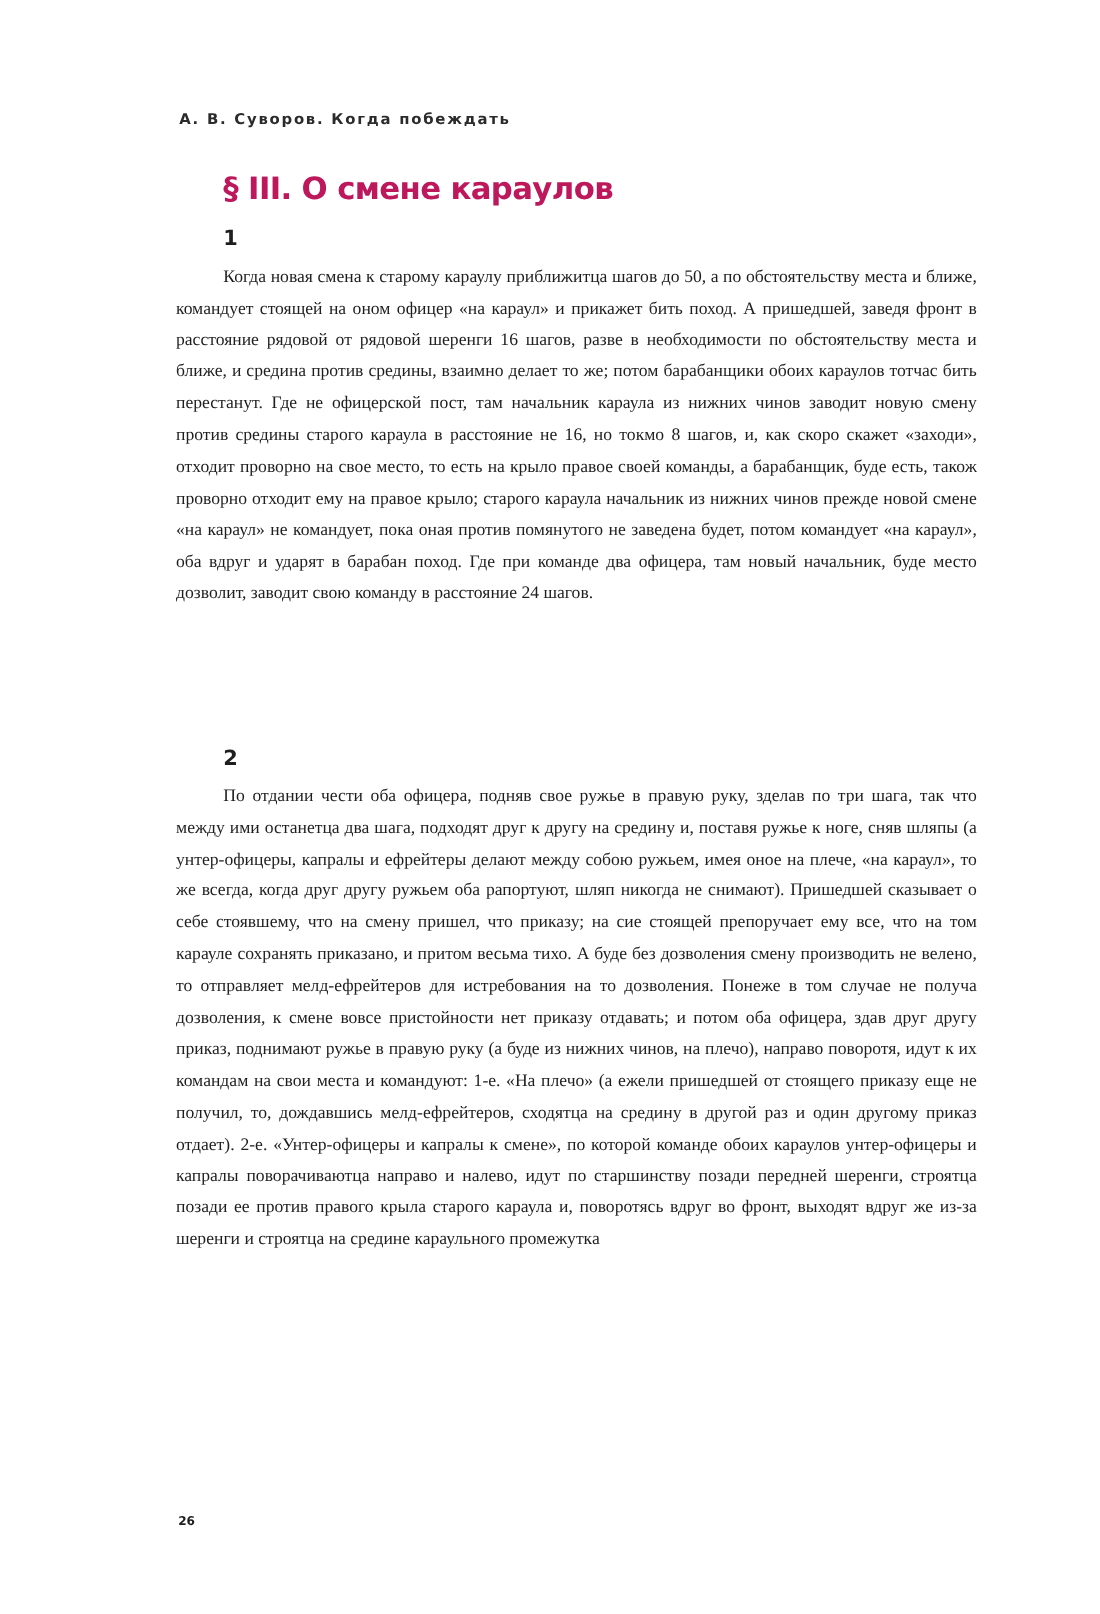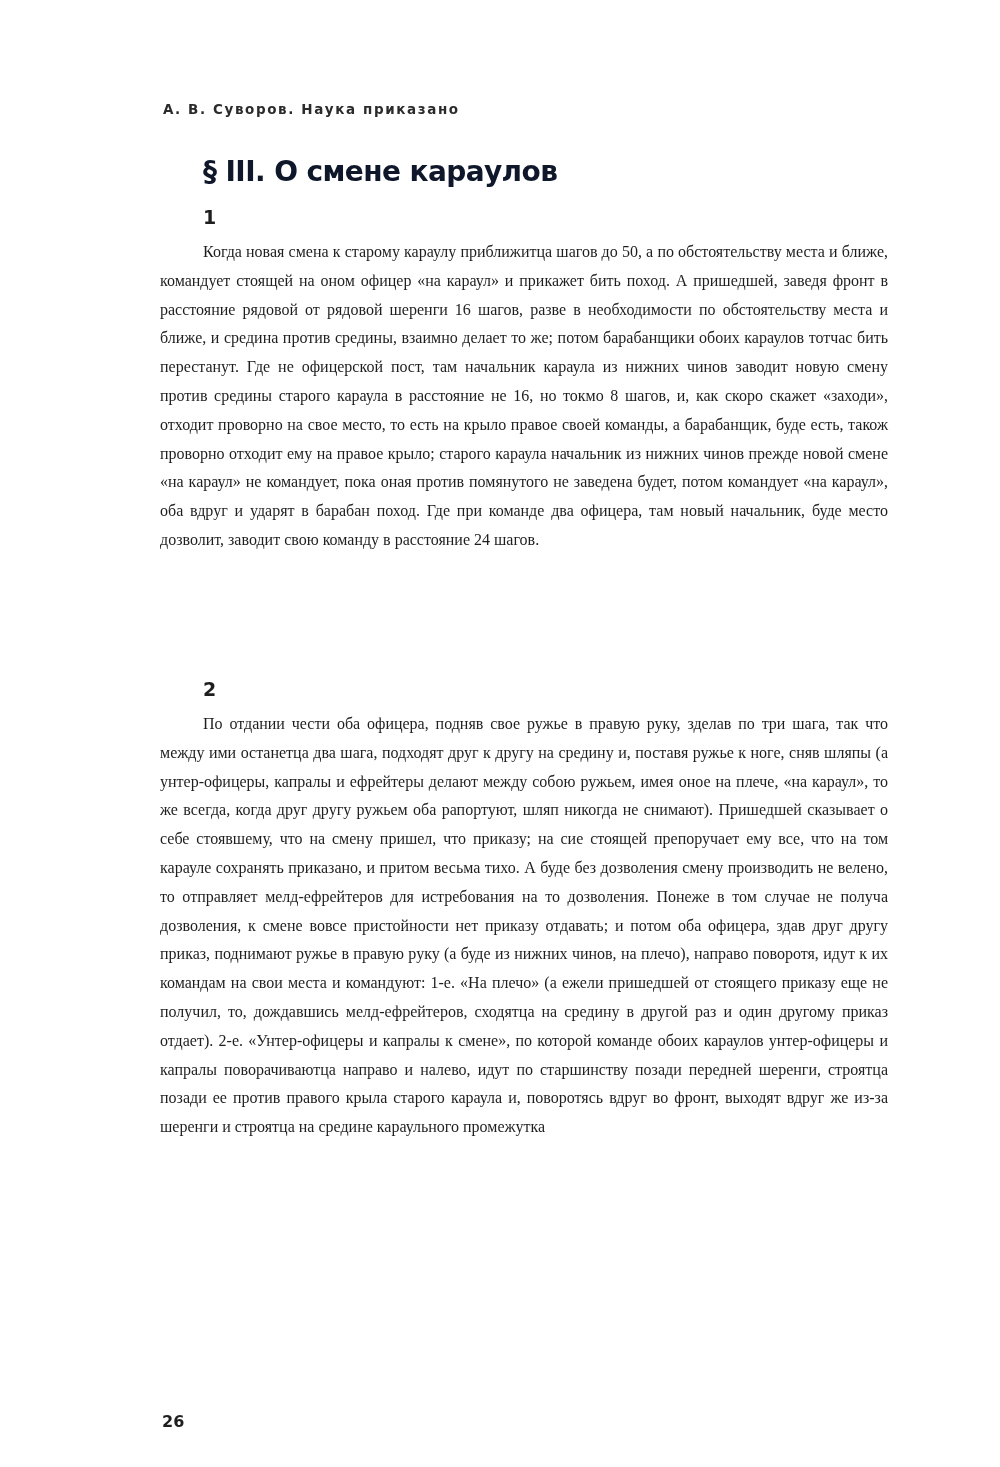--- a/index.html
+++ b/index.html
@@ -5,41 +5,41 @@
     html, body { margin: 0; padding: 0; background: #ffffff; }
     body { width: 1000px; height: 1467px; position: relative; overflow: hidden; color: #231f20; }
     .running-head {
       position: absolute; left: 163px; top: 101px;
       font-family: "DejaVu Sans", sans-serif; font-size: 13.5px; font-weight: bold;
       letter-spacing: 1.6px; color: #2b2b2b;
     }
     .section-title {
       position: absolute; left: 203px; top: 155px; margin: 0;
       font-family: "DejaVu Sans", sans-serif; font-size: 28px; font-weight: bold;
-      letter-spacing: -0.6px; color: #0f172a; white-space: nowrap;
+      letter-spacing: -0.6px; color: #be185d; white-space: nowrap;
     }
     .sub-num {
       position: absolute; left: 203px; margin: 0;
       font-family: "DejaVu Sans", sans-serif; font-size: 19px; font-weight: bold; color: #1e1e1e;
     }
     .para {
       position: absolute; left: 160px; width: 728px; margin: 0;
       font-family: "Liberation Serif", serif; font-size: 16px; line-height: 28.8px;
       text-align: justify; text-indent: 43px; hyphens: manual; color: #1e1e1e;
     }
     .page-number {
-      position: absolute; left: 162px; top: 1412px;
-      font-family: "DejaVu Sans", sans-serif; font-size: 16px; font-weight: bold; color: #1e1e1e;
+      position: absolute; left: 162px; top: 1376px;
+      font-family: "DejaVu Sans", sans-serif; font-size: 11px; font-weight: bold; color: #1e1e1e;
     }
   </style>
 </head>
 <body>
 
 <div>
-  <div class="running-head">А. В. Суворов. Наука приказано</div>
+  <div class="running-head">А. В. Суворов. Когда побеждать</div>
 
   <h1 class="section-title">§ III. О смене караулов</h1>
 
   <div class="sub-num" style="top:206px;">1</div>
   <p class="para" style="top:238px;">Когда новая смена к старому караулу приближитца шагов до 50, а по обстоятельству места и ближе, командует стоящей на оном офицер «на караул» и прикажет бить поход. А пришедшей, заведя фронт в расстояние рядовой от рядовой шеренги 16 шагов, разве в необходимости по обстоятельству места и ближе, и средина против средины, взаимно делает то же; потом барабанщики обоих караулов тотчас бить перестанут. Где не офицерской пост, там начальник караула из нижних чинов заводит новую смену против средины старого караула в расстояние не 16, но токмо 8 шагов, и, как скоро скажет «заходи», отходит проворно на свое место, то есть на крыло правое своей команды, а барабанщик, буде есть, також проворно отходит ему на правое крыло; старого караула начальник из нижних чинов прежде новой смене «на караул» не командует, пока оная против помянутого не заведена будет, потом командует «на караул», оба вдруг и ударят в барабан поход. Где при команде два офицера, там новый начальник, буде место дозволит, заводит свою команду в расстояние 24 шагов.</p>
 
   <div class="sub-num" style="top:678px;">2</div>
   <p class="para" style="top:710px;">По отдании чести оба офицера, подняв свое ружье в правую руку, здe­лав по три шага, так что между ими останетца два шага, подходят друг к другу на средину и, поставя ружье к ноге, сняв шляпы (а унтер-офицеры, капралы и ефрейтеры делают между собою ружьем, имея оное на пле­че, «на караул», то же всегда, когда друг другу ружьем оба рапортуют, шляп никогда не снимают). Пришедшей сказывает о себе стоявшему, что на смену пришел, что приказу; на сие стоящей препоручает ему все, что на том карауле сохранять приказано, и притом весьма тихо. А буде без дозволения смену производить не велено, то отправляет мелд-ефрейте­ров для истребования на то дозволения. Понеже в том случае не получа дозволения, к смене вовсе пристойности нет приказу отдавать; и потом оба офицера, здав друг другу приказ, поднимают ружье в правую руку (а буде из нижних чинов, на плечо), направо поворотя, идут к их коман­дам на свои места и командуют: 1-е. «На плечо» (а ежели пришедшей от стоящего приказу еще не получил, то, дождавшись мелд-ефрейтеров, сходятца на средину в другой раз и один другому приказ отдает). 2-е. «Унтер-офицеры и капралы к смене», по которой команде обоих кара­улов унтер-офицеры и капралы поворачиваютца направо и налево, идут по старшинству позади передней шеренги, строятца позади ее против правого крыла старого караула и, поворотясь вдруг во фронт, выходят вдруг же из-за шеренги и строятца на средине караульного промежутка</p>
 
   <div class="page-number">26</div>

